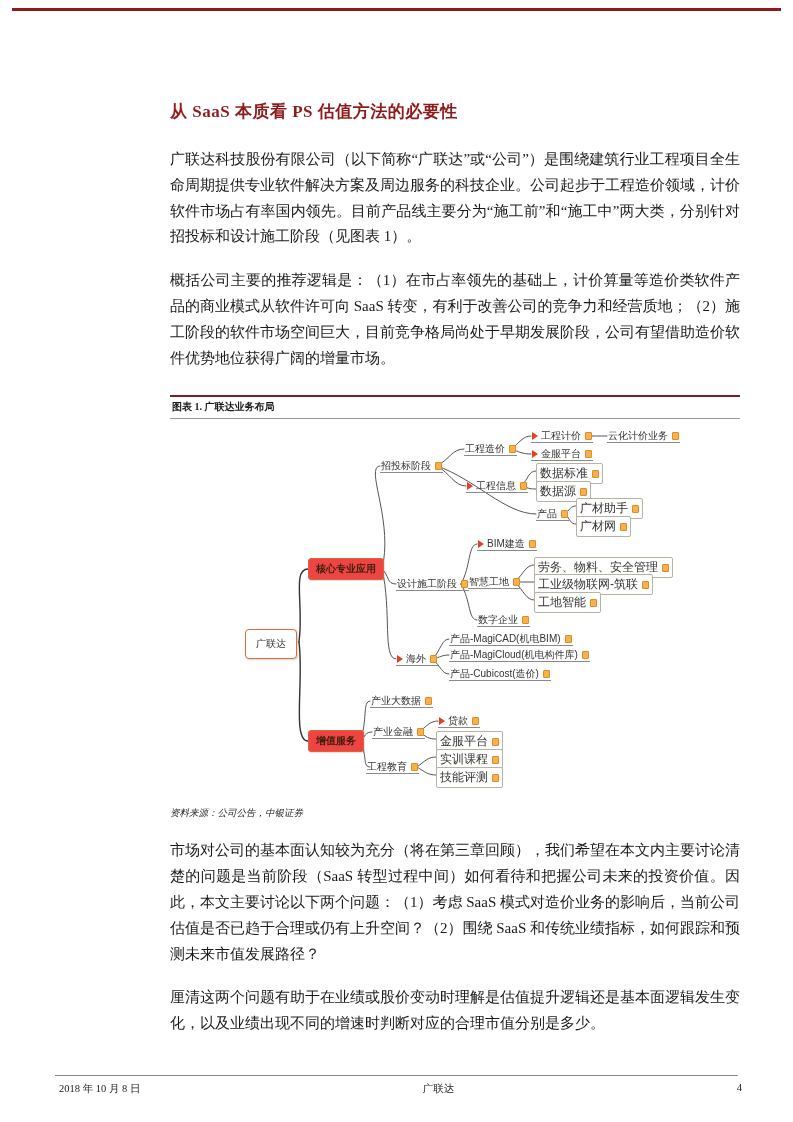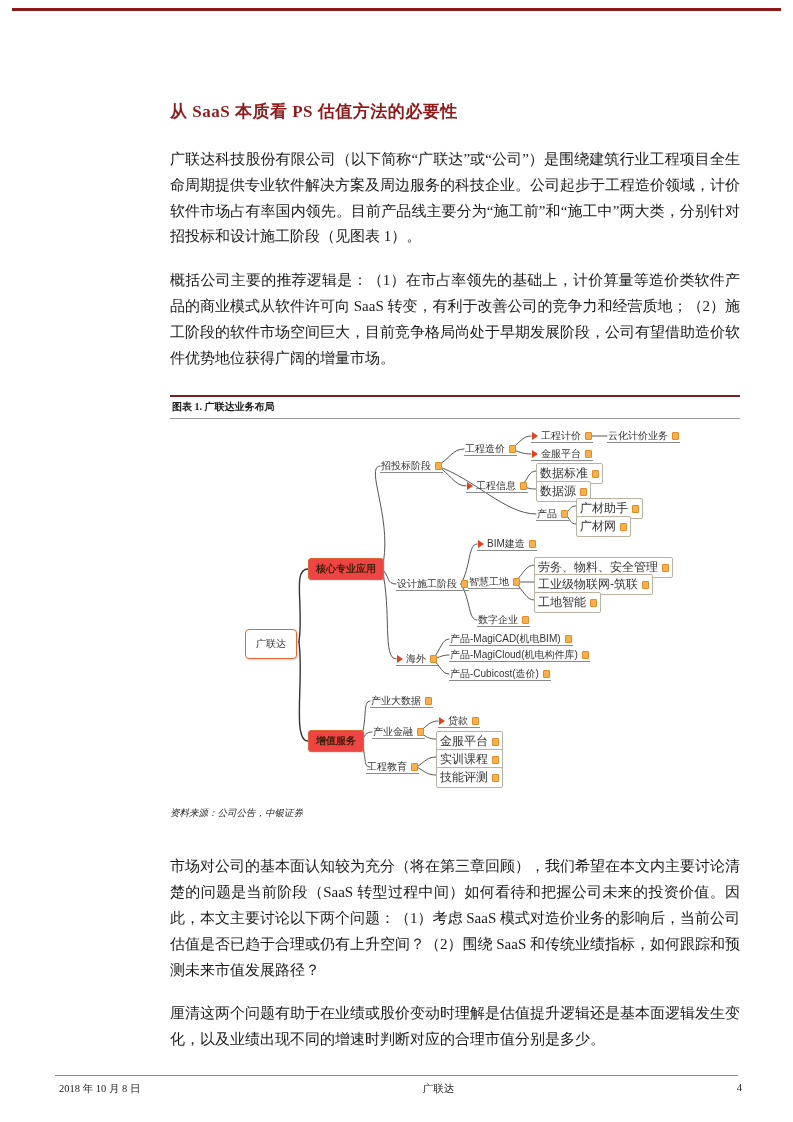--- a/index.html
+++ b/index.html
@@ -30,21 +30,21 @@
     box-shadow:1px 1px 2px rgba(0,0,0,.18); }
   .t-primary { background:#ef4444; border:1px solid #DE6434; border-radius:3px;
     padding:3px 7px; height:auto; color:#40210a; font-weight:bold;
     box-shadow:1px 1px 1px rgba(0,0,0,.12); }
   .flag { display:inline-block; width:0; height:0; border-left:6px solid #E2401F;
     border-top:4px solid transparent; border-bottom:4px solid transparent; margin-right:1px; }
   .doc { display:inline-block; width:7px; height:8px; background:#F8B14A;
     border:1px solid #E08A28; border-radius:1px; margin-left:2px; flex:none; }
   .fig-source { font-style:italic; font-size:9.5px; color:#222; padding:4px 0 2px;
     font-family:"Liberation Serif",serif; }
-  .after-figure { margin-top:32px; }
+  .after-figure { margin-top:16px; }
   .footer-rule { position:absolute; top:1075px; left:55px; width:683px; height:1px; background:#8a8a8a; }
   .footer { position:absolute; top:1082px; left:59px; width:683px;
     display:flex; justify-content:space-between; font-size:10.5px; color:#222; }
 </style>
 </head>
 <body>
 
 <div class="page">
   <div class="top-rule"></div>
 

